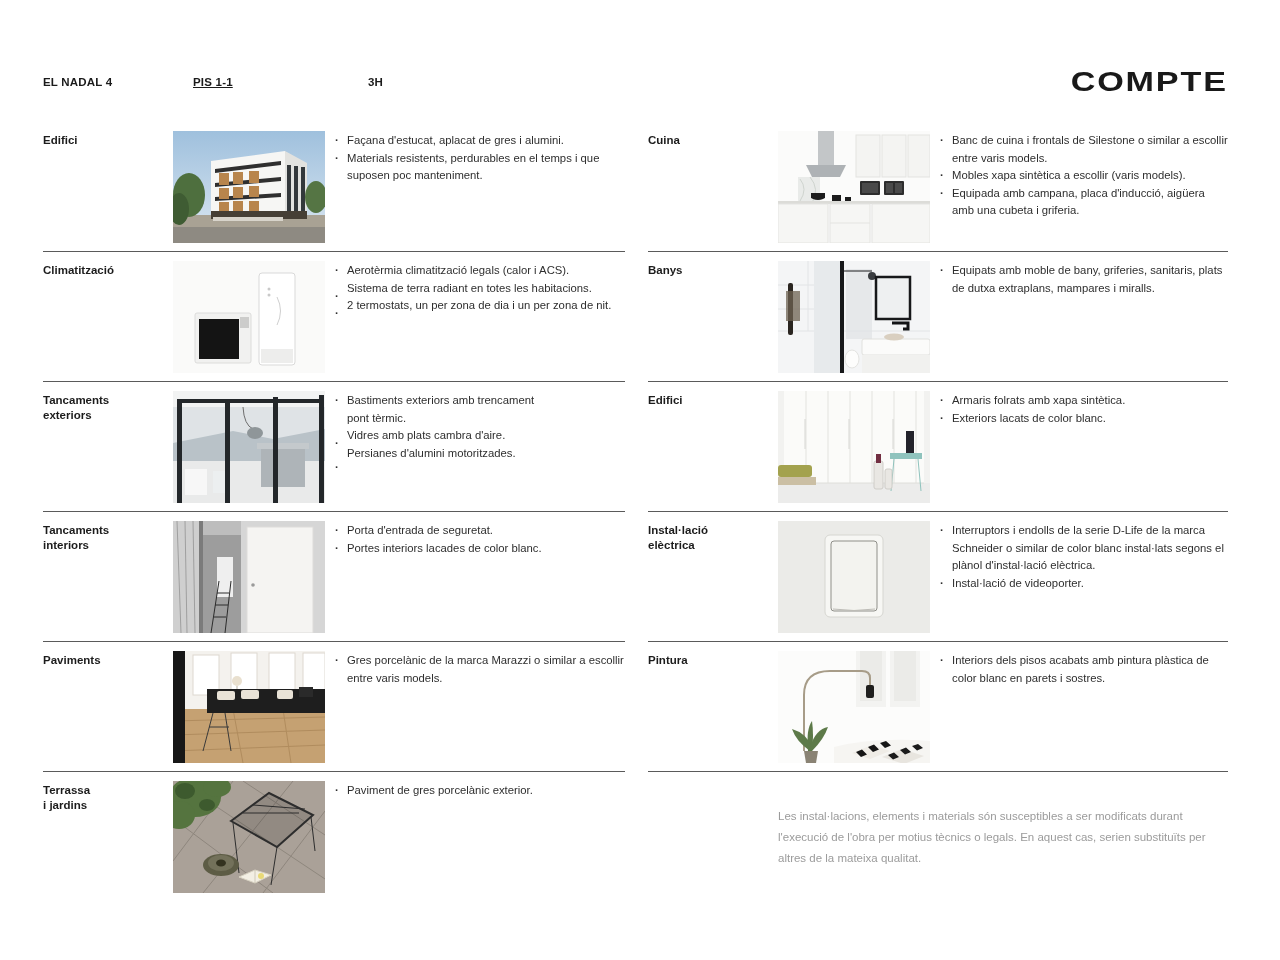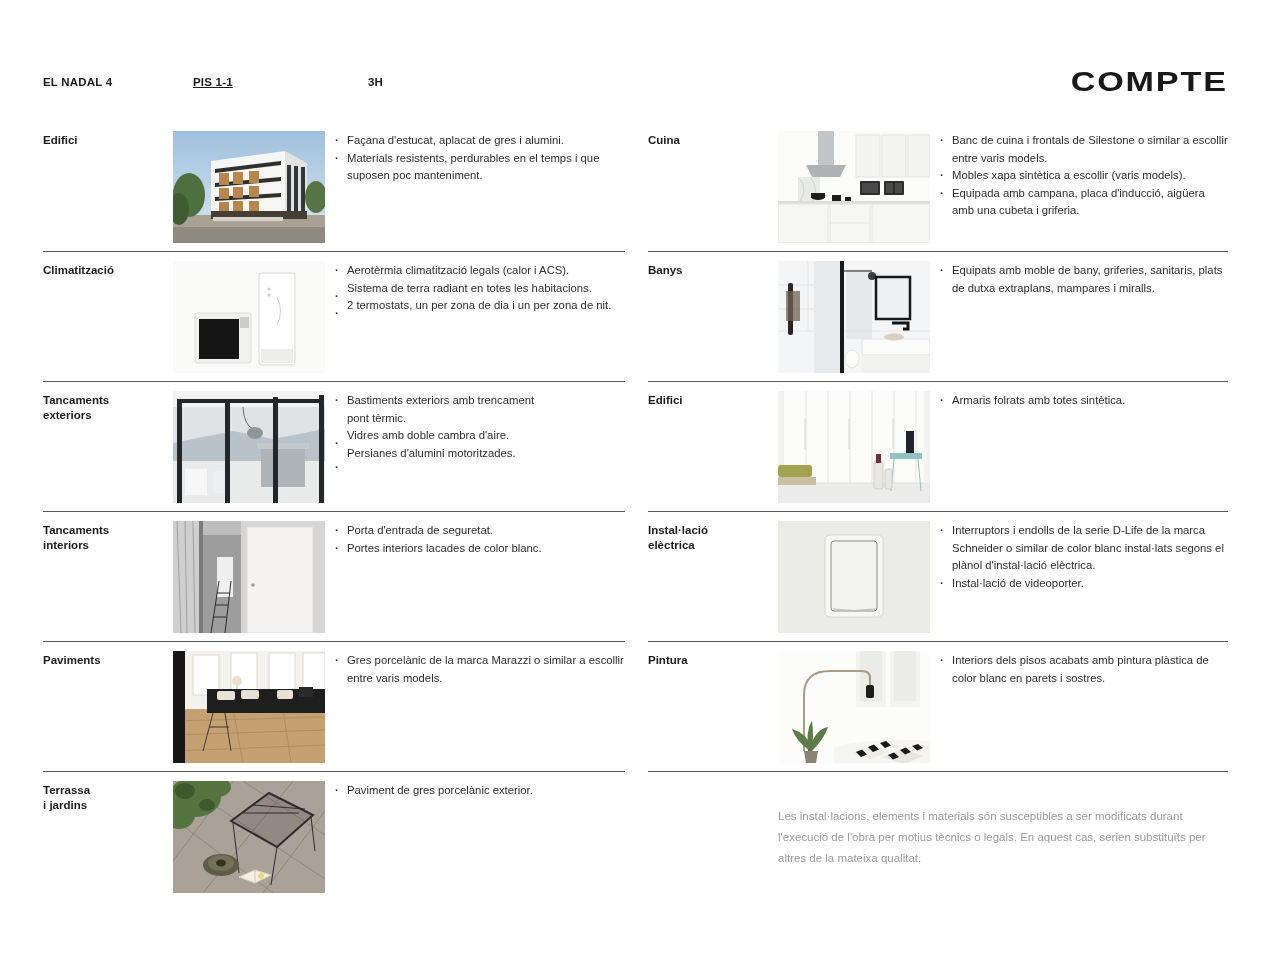--- a/index.html
+++ b/index.html
@@ -154,21 +154,21 @@
                 <rect x="52" y="8" width="5" height="104"></rect>
               <rect x="100" y="6" width="5" height="106"></rect>
                 <rect x="146" y="4" width="5" height="108"></rect>
               <rect x="4" y="8" width="147" height="4"></rect>
             </g>
           </svg>
         </div>
         <ul class="bullets">
           <li>Bastiments exteriors amb trencament
 pont tèrmic.</li>
-          <li class="dot-low">Vidres amb doble cambra d'aire.</li>
+          <li class="dot-low">Vidres amb plats cambra d'aire.</li>
           <li class="dot-lower">Persianes d'alumini motoritzades.</li>
         </ul>
       </section>
 
       <section class="row">
         <h3 class="label">Tancaments
 interiors</h3>
         <div class="photo">
           <svg viewBox="0 0 152 112">
             <rect width="152" height="112" fill="#bdbdbd"></rect>
@@ -396,21 +396,22 @@
               </g>
             <rect x="128" y="40" width="8" height="22" fill="#23232b"></rect>
             <g fill="#e9e7e3" stroke="#cfcdc8">
                 <rect x="96" y="70" width="9" height="28" rx="2"></rect>
                 <rect x="107" y="78" width="7" height="20" rx="2"></rect>
               </g>
             <rect x="98" y="63" width="5" height="9" fill="#722f42"></rect>
           </svg>
         </div>
         <ul class="bullets">
-          <li>Armaris folrats amb totes sintètica.</li>
+          <li>Armaris folrats amb xapa sintètica.</li>
+          <li>Exteriors lacats de color blanc.</li>
         </ul>
       </section>
 
       <section class="row">
         <h3 class="label">Instal·lació
 elèctrica</h3>
         <div class="photo">
           <svg viewBox="0 0 152 112">
             <rect width="152" height="112" fill="#ebebe8"></rect>
             <rect x="47" y="14" width="58" height="82" rx="5" fill="#f7f7f4" stroke="#d6d6d1"></rect>

